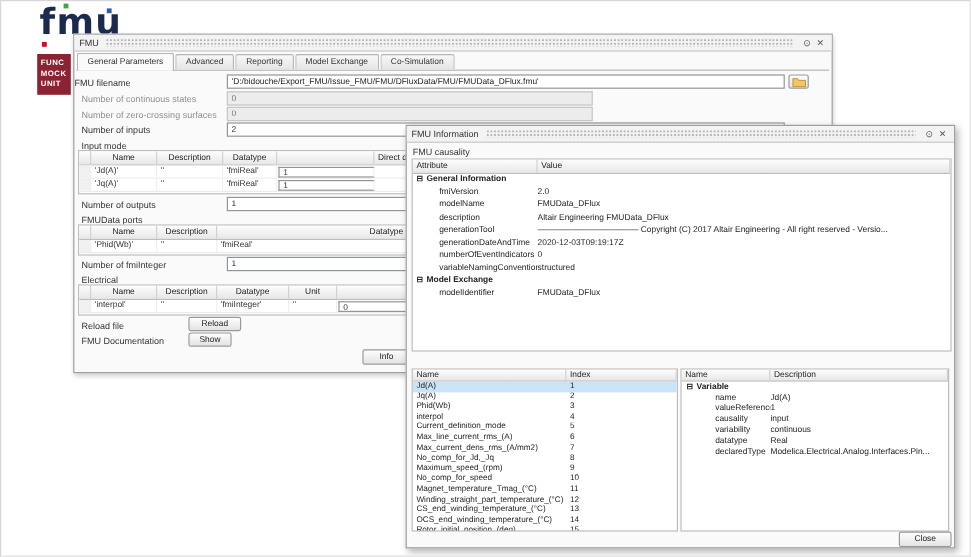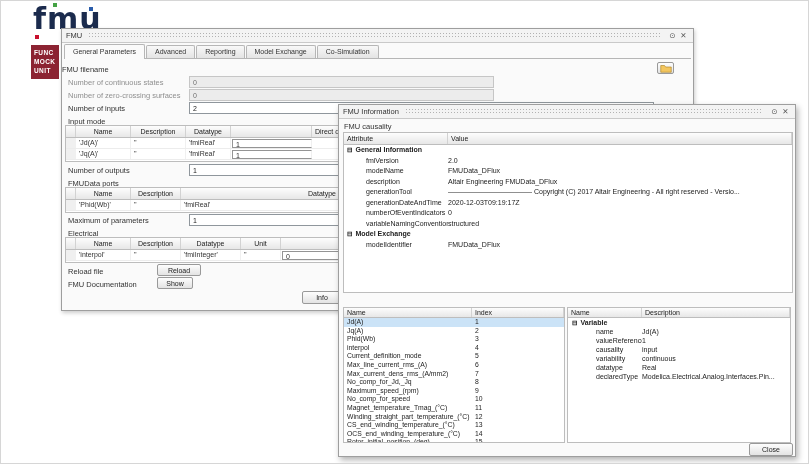--- a/index.html
+++ b/index.html
@@ -135,20 +135,21 @@
       </div>
         <div class="tab">
         <span>Model Exchange</span>
       </div>
         <div class="tab">
         <span>Co-Simulation</span>
       </div>
       </div>
 
     <div class="lbl abs" style="left:0;top:36px">FMU filename</div>
+    <input class="field" style="left: 127px; top: 33px; width: 465px;" value="'D:/bidouche/Export_FMU/Issue_FMU/FMU/DFluxData/FMU/FMUData_DFlux.fmu'">
     <button class="btn" style="left:595px;top:33px;width:17px">
       <svg viewBox="0 0 16 12" width="12" height="9">
           <path d="M1 2h5l1.5 2H15v7H1z" fill="#f3c65f" stroke="#a87d1e" stroke-width="0.8"></path>
         </svg>
     </button>
 
     <div class="lbl dis abs" style="left:6px;top:49px">Number of continuous states</div>
     <input class="field" style="left: 127px; top: 47px; width: 305px;" disabled="" value="0">
     <div class="lbl dis abs" style="left:6px;top:62px">Number of zero-crossing surfaces</div>
     <input class="field" style="left: 127px; top: 60px; width: 305px;" disabled="" value="0">
@@ -202,21 +203,21 @@
 
       <div class="trow">
           <div class="c selcol" style="width:10px"></div>
           <div class="c" style="width:55px">'Phid(Wb)'</div>
           <div class="c" style="width:50px">''</div>
           <div class="c" style="flex:1">'fmiReal'</div>
         </div>
         </div>
     </div>
 
-    <div class="lbl abs" style="left:6px;top:187px">Maximum of parameters</div>
+    <div class="lbl abs" style="left:6px;top:187px">Number of fmiInteger</div>
     <input class="field" style="left: 127px; top: 185px; width: 465px;" value="1">
 
     <div class="lbl abs" style="left:6px;top:200px">Electrical</div>
     <div class="tbl" style="left:3px;top:208px;width:580px;height:26px">
       <div class="thead">
         <div class="c" style="width:10px"></div>
         <div class="c" style="width:55px">Name</div>
         <div class="c" style="width:50px">Description</div>
         <div class="c" style="width:60px">Datatype</div>
         <div class="c" style="width:40px">Unit</div>

